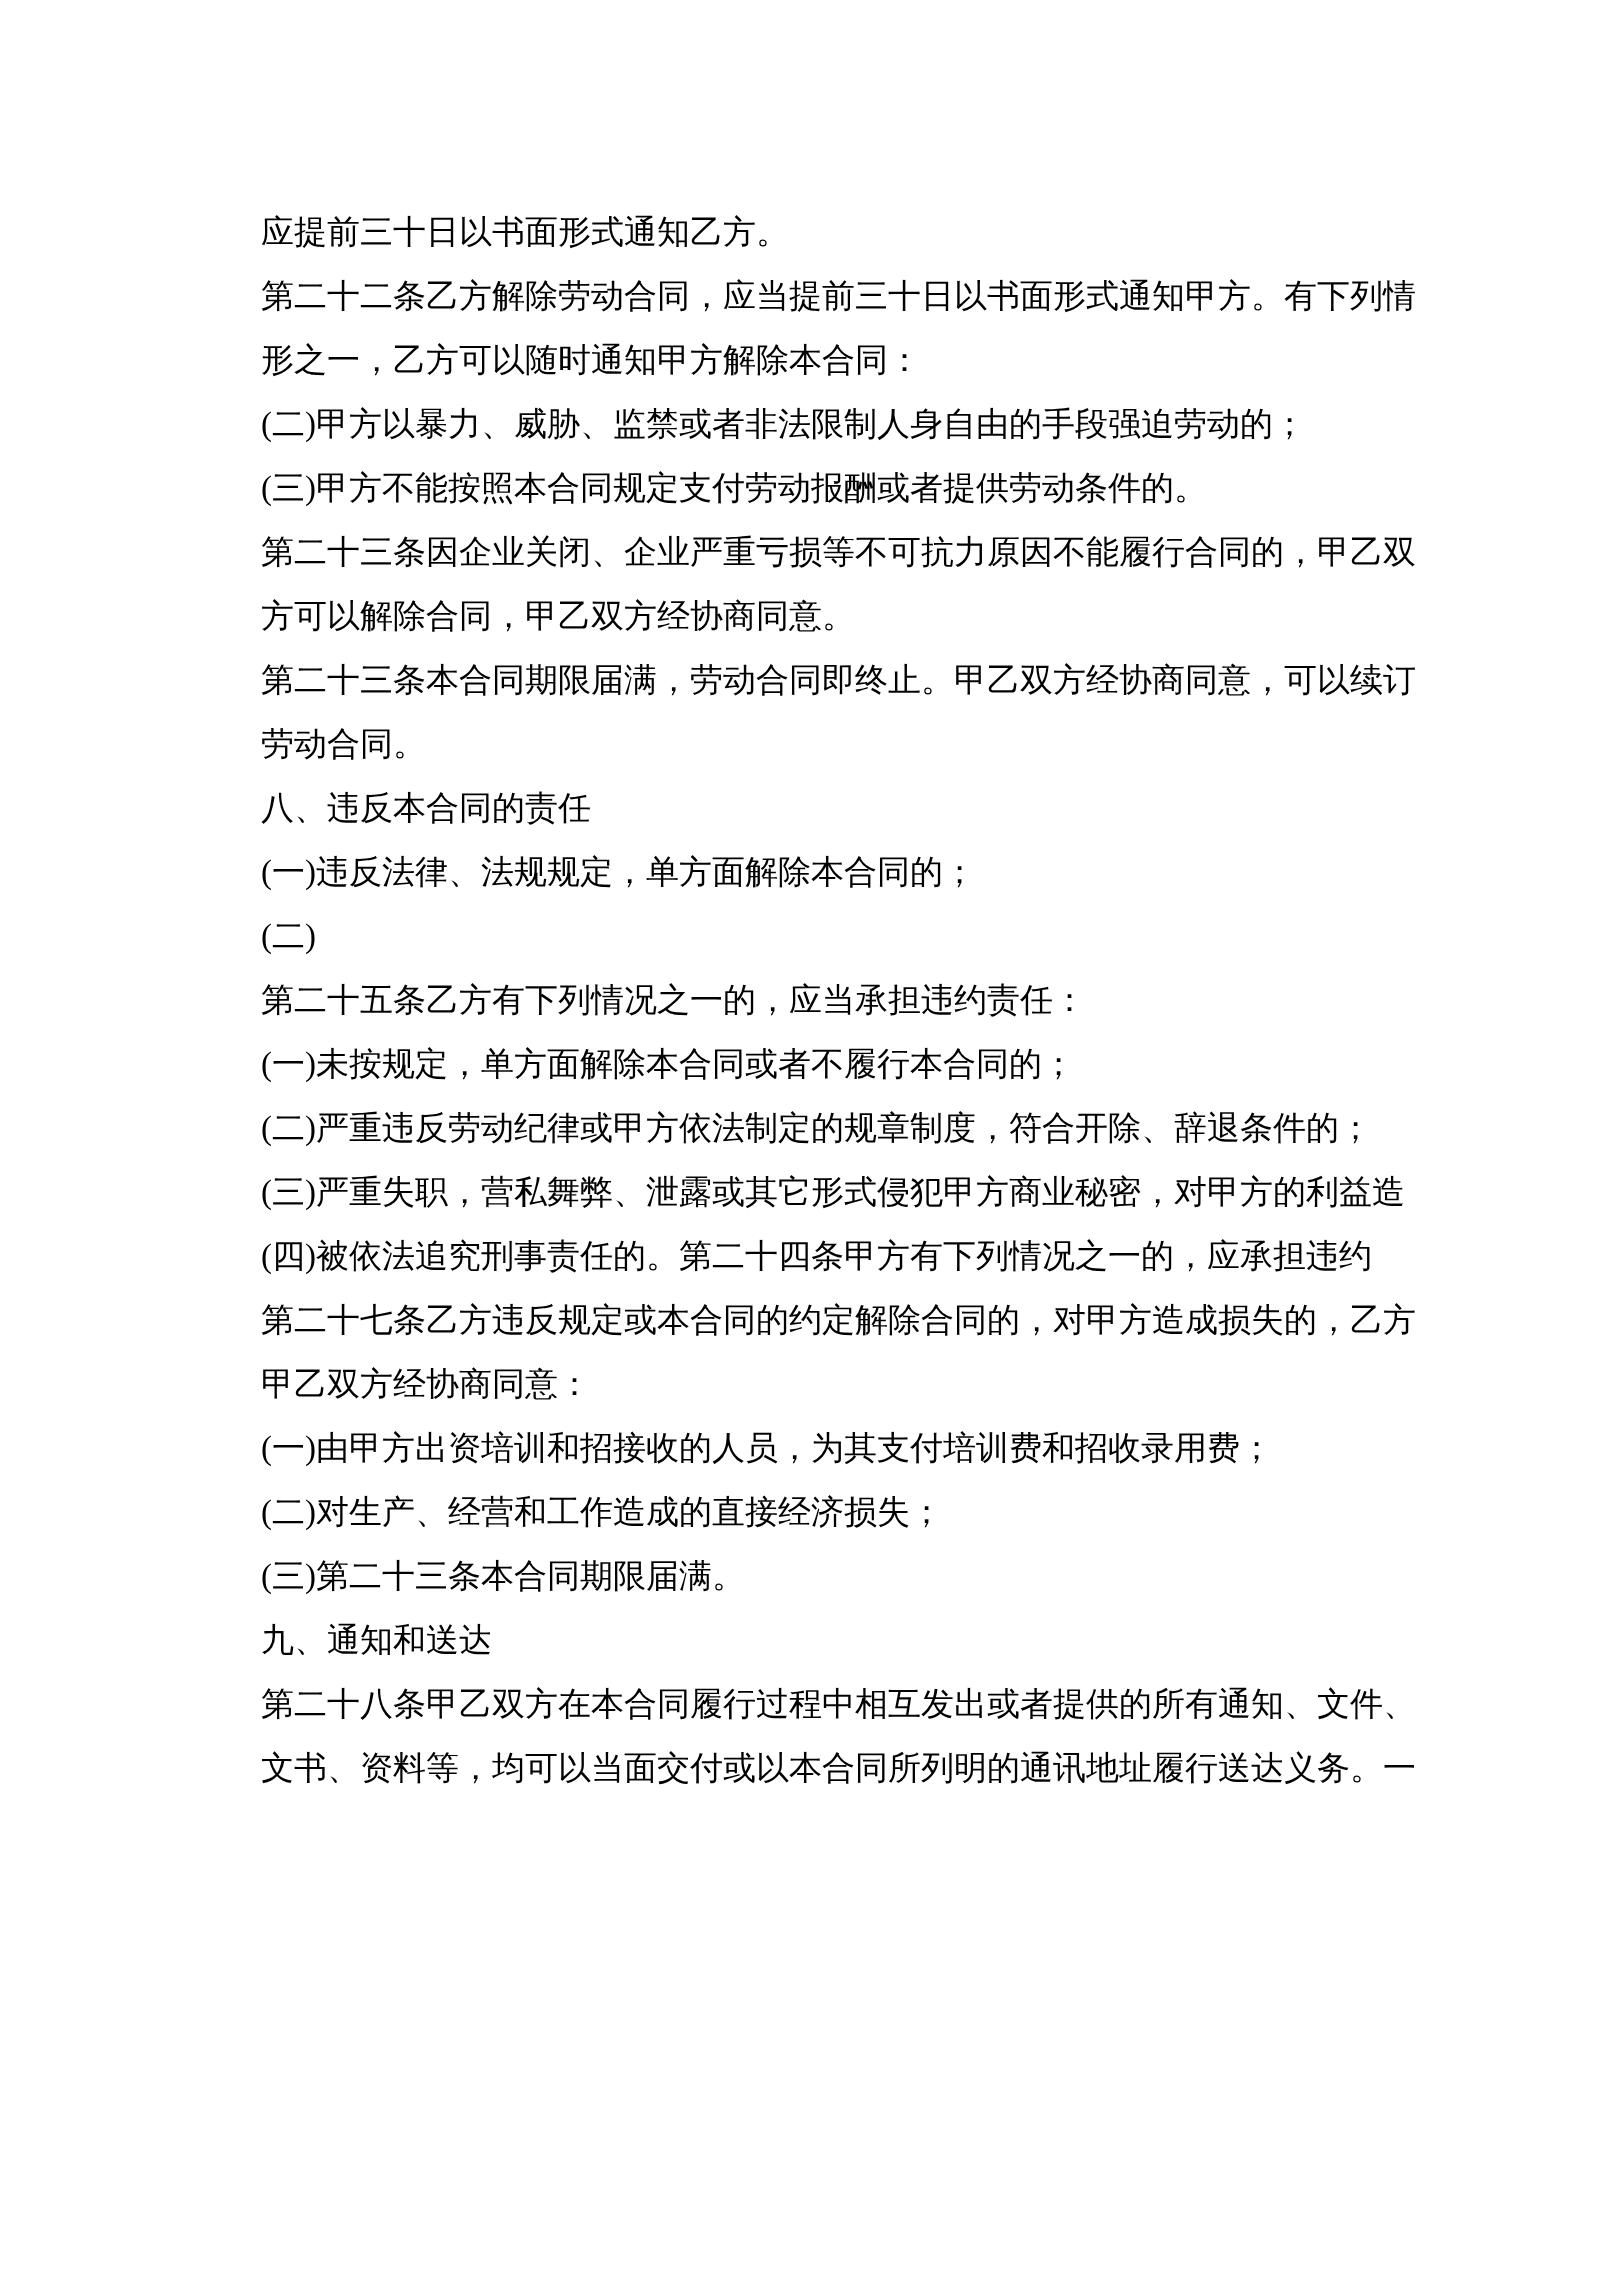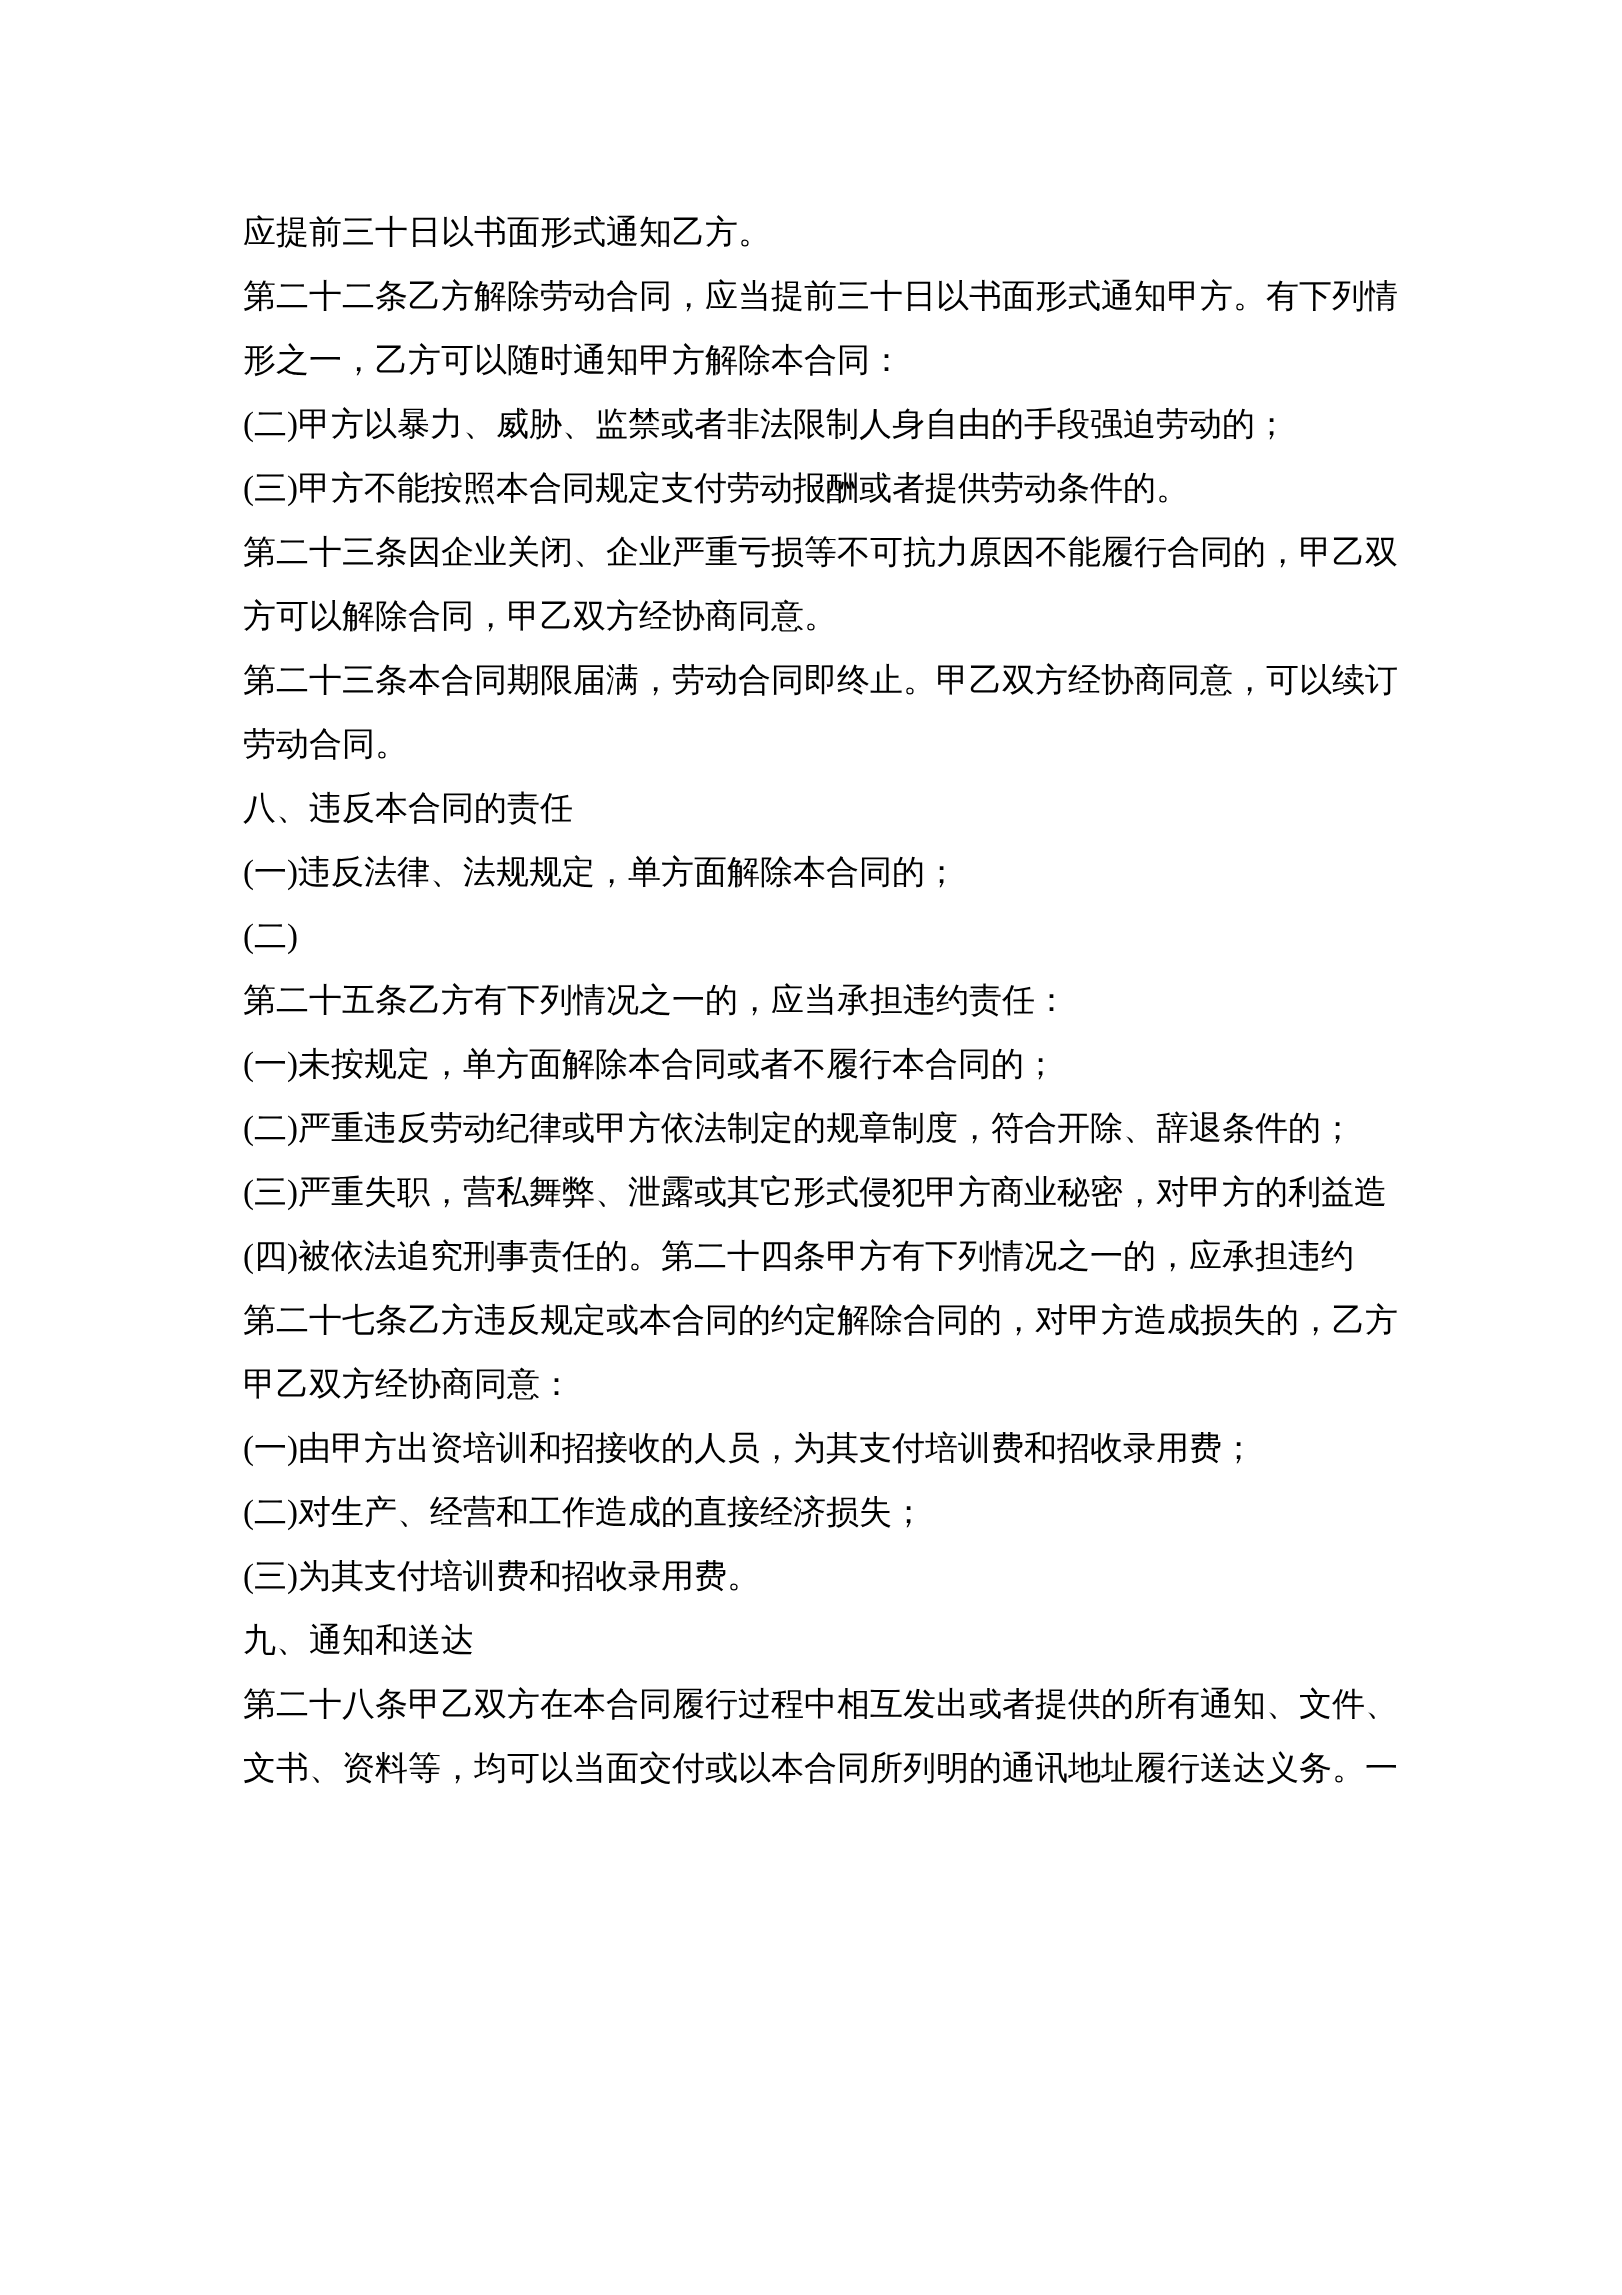--- a/index.html
+++ b/index.html
@@ -10,21 +10,21 @@
   .page {
     position: relative;
     width: 1623px;
     height: 2295px;
     background: #ffffff;
     overflow: hidden;
     font-family: "Liberation Serif", "DejaVu Serif", serif;
   }
   .text-block {
     position: absolute;
-    left: 243px;
+    left: 261px;
     top: 200px;
     width: 1152px;
   }
   .line {
     height: 64px;
     line-height: 64px;
     font-size: 33px;
     color: #000000;
     white-space: nowrap;
     letter-spacing: 0;
@@ -49,19 +49,19 @@
     <div class="line">(二)</div>
     <div class="line">第二十五条乙方有下列情况之一的，应当承担违约责任：</div>
     <div class="line">(一)未按规定，单方面解除本合同或者不履行本合同的；</div>
     <div class="line">(二)严重违反劳动纪律或甲方依法制定的规章制度，符合开除、辞退条件的；</div>
     <div class="line">(三)严重失职，营私舞弊、泄露或其它形式侵犯甲方商业秘密，对甲方的利益造</div>
     <div class="line">(四)被依法追究刑事责任的。第二十四条甲方有下列情况之一的，应承担违约</div>
     <div class="line">第二十七条乙方违反规定或本合同的约定解除合同的，对甲方造成损失的，乙方</div>
     <div class="line">甲乙双方经协商同意：</div>
     <div class="line">(一)由甲方出资培训和招接收的人员，为其支付培训费和招收录用费；</div>
     <div class="line">(二)对生产、经营和工作造成的直接经济损失；</div>
-    <div class="line">(三)为其支付培训费和招收录用费。</div>
+    <div class="line">(三)第二十三条本合同期限届满。</div>
     <div class="line">九、通知和送达</div>
     <div class="line">第二十八条甲乙双方在本合同履行过程中相互发出或者提供的所有通知、文件、</div>
     <div class="line">文书、资料等，均可以当面交付或以本合同所列明的通讯地址履行送达义务。一</div>
   </div>
 </div>
 
 
 </body></html>

